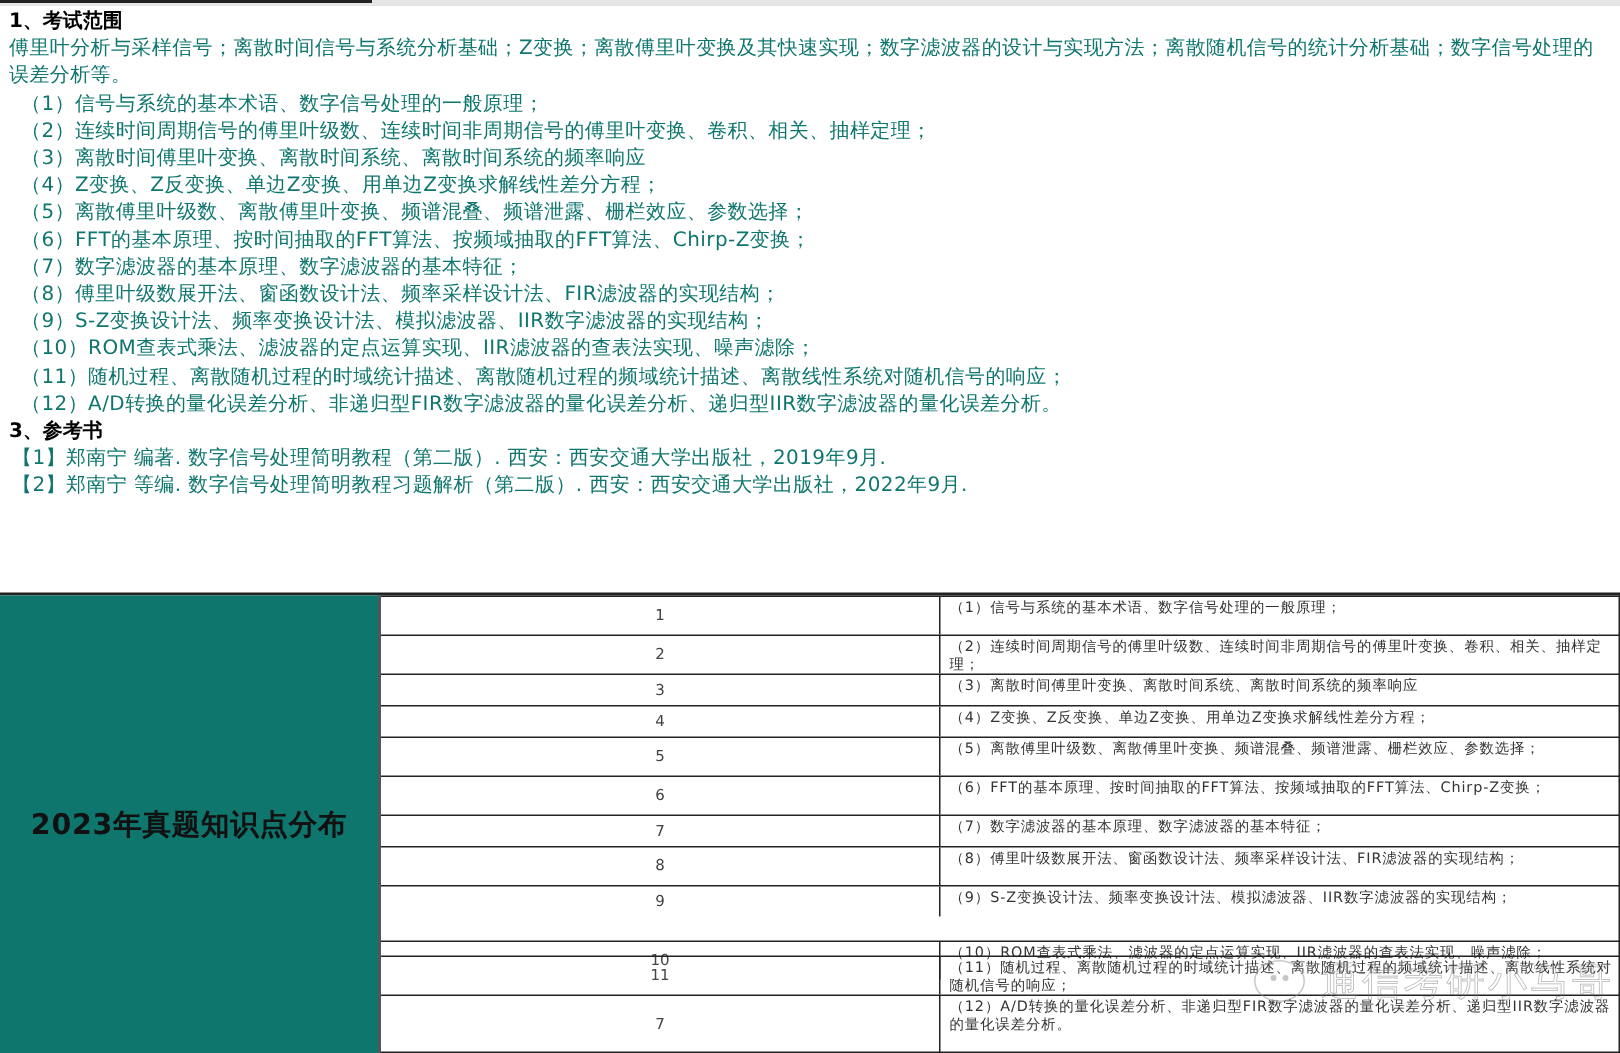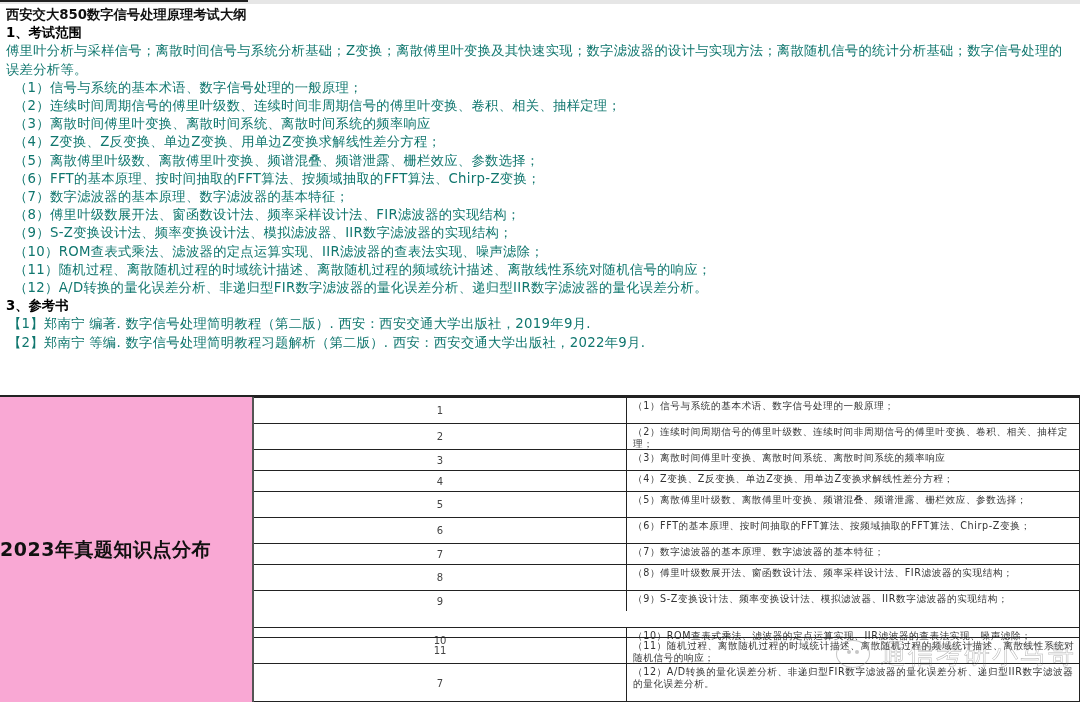--- a/index.html
+++ b/index.html
@@ -13,22 +13,22 @@
   .outline .line { font-size: 13.3px; line-height: 18.2px; white-space: nowrap; color: #0f766e; letter-spacing: 0.3px; }
   .outline .title { font-weight: bold; color: #111; letter-spacing: 0; }
   .outline .heading { font-weight: bold; color: #000000; letter-spacing: 0; }
   .outline .item { padding-left: 8px; }
   .outline .para { white-space: normal; width: 1068px; }
   .outline .ref { padding-left: 2px; }
 
   .divider { position: absolute; left: 0; top: 395px; width: 1080px; height: 2px; background: #222; }
 
   .table { position: absolute; left: 0; top: 397px; width: 1080px; height: 305px; }
-  .left-cell { position: absolute; left: 0; top: 0; width: 254px; height: 305px; background: #f9a8d4;
-    display: flex; align-items: center; border-right: 2px solid #555; }
+  .left-cell { position: absolute; left: 0; top: 0; width: 254px; height: 305px; background: #0f766e;
+    display: flex; align-items: center; justify-content: center; border-right: 2px solid #555; }
   .left-cell span { font-size: 19px; font-weight: bold; color: #111; letter-spacing: 0.5px; }
   .rows { position: absolute; left: 254px; top: 0; width: 826px; height: 305px; border-right: 1px solid #222; border-bottom: 1px solid #222; }
   .row { position: absolute; left: 0; width: 826px; border-top: 1px solid #222; display: flex; }
   .row .num { width: 372px; text-align: center; font-size: 10px; color: #444; display: flex; align-items: center; justify-content: center; }
   .row .desc { flex: 1; border-left: 1px solid #222; font-size: 9.6px; line-height: 12px; color: #333; padding: 2px 4px 0 6px; letter-spacing: 0.6px; overflow: hidden; }
 
   .watermark { position: absolute; left: 836px; top: 632px; width: 240px; height: 44px; opacity: 0.55; pointer-events: none;
     display: flex; align-items: center; justify-content: space-between; }
   .watermark .wm-icon { width: 34px; height: 28px; border: 1.5px solid #999; border-radius: 50%; position: relative; margin-right: 4px; }
   .watermark .wm-icon::before, .watermark .wm-icon::after { content: ""; position: absolute; top: 9px; width: 4px; height: 4px; border-radius: 50%; background: #999; }
@@ -37,21 +37,20 @@
   .watermark .wm-text { font-size: 26px; color: #999; letter-spacing: 2px; -webkit-text-stroke: 0.5px #777; color: transparent; }
 </style>
 </head>
 <body>
 
 <div class="topbar">
     <div class="dark"></div>
   </div>
 
 <div class="outline">
-  <div class="line title">西安交大850数字信号处理原理考试大纲</div>
   <div class="line heading">1、考试范围</div>
   <div class="line para">傅里叶分析与采样信号；离散时间信号与系统分析基础；Z变换；离散傅里叶变换及其快速实现；数字滤波器的设计与实现方法；离散随机信号的统计分析基础；数字信号处理的误差分析等。</div>
   <div class="line item">（1）信号与系统的基本术语、数字信号处理的一般原理；</div>
   <div class="line item">（2）连续时间周期信号的傅里叶级数、连续时间非周期信号的傅里叶变换、卷积、相关、抽样定理；</div>
   <div class="line item">（3）离散时间傅里叶变换、离散时间系统、离散时间系统的频率响应</div>
   <div class="line item">（4）Z变换、Z反变换、单边Z变换、用单边Z变换求解线性差分方程；</div>
   <div class="line item">（5）离散傅里叶级数、离散傅里叶变换、频谱混叠、频谱泄露、栅栏效应、参数选择；</div>
   <div class="line item">（6）FFT的基本原理、按时间抽取的FFT算法、按频域抽取的FFT算法、Chirp-Z变换；</div>
   <div class="line item">（7）数字滤波器的基本原理、数字滤波器的基本特征；</div>
   <div class="line item">（8）傅里叶级数展开法、窗函数设计法、频率采样设计法、FIR滤波器的实现结构；</div>

